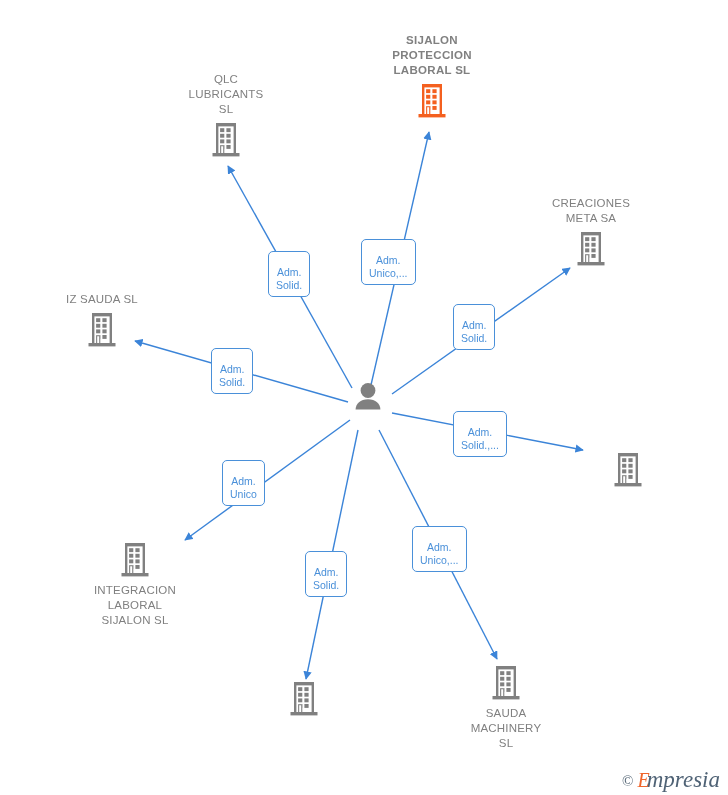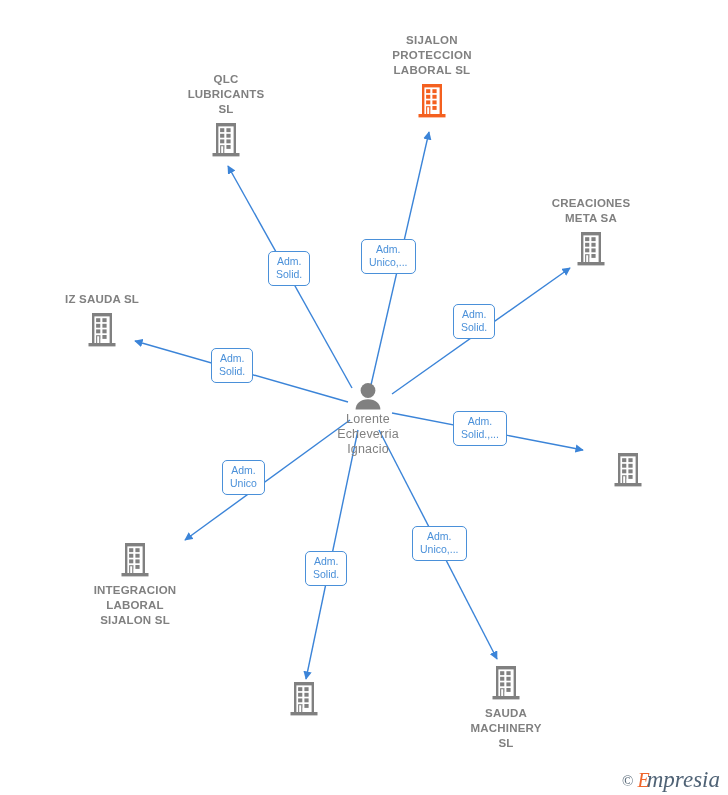--- a/index.html
+++ b/index.html
@@ -35,42 +35,42 @@
     font-size: 11.5px;
     color: #808080;
     letter-spacing: 0.2px;
     white-space: pre-line;
     text-align: center;
   }
   .node-icon {
     display: block;
     margin: 0 auto;
   }
-  .node-company .node-label { color: #808080; font-weight: bold; }
+  .node-company .node-label { color: #808080; }
   .node-root .node-label {
     color: #808080;
     font-size: 12.5px;
     line-height: 15px;
   }
   .node-focus .node-label {
     color: #808080;
     font-weight: bold;
     font-size: 11.5px;
     letter-spacing: 0.3px;
   }
   .edge-label {
     position: absolute;
     border: 1.5px solid #4a90d9;
     border-radius: 5px;
     background: #ffffff;
     color: #4a90d9;
     font-size: 10.5px;
     line-height: 13px;
     text-align: center;
-    padding: 3px 7px 4px 7px;
+    padding: 14px 7px 4px 7px;
     white-space: pre-line;
     box-sizing: border-box;
   }
   .watermark {
     position: absolute;
     right: 8px;
     bottom: 4px;
     display: flex;
     align-items: center;
     gap: 4px;
@@ -329,23 +329,20 @@
         </div>
         <div style="height: 4px;"></div>
       </div>
       <div class="node node-root" style="left: 368px; top: 382px;">
         <div>
           <svg width="34" height="30" viewBox="0 0 34 30" class="node-icon">
             <circle cx="17" cy="8.5" r="7.4" fill="#808080"></circle>
             <path d="M17 17.2 c-7.6 0 -12.4 4.6 -12.4 10.4 h24.8 c0 -5.8 -4.8 -10.4 -12.4 -10.4 z" fill="#808080"></path>
           </svg>
         </div>
-        <div class="node-label">Lorente
-Echeverria
-Ignacio</div>
       </div>
     </div>
 
   <div class="watermark">
     <span class="wm-c">©</span>
     <span><span class="wm-e">E</span><span class="wm-rest">mpresia</span></span>
   </div>
 
 </div>
 

